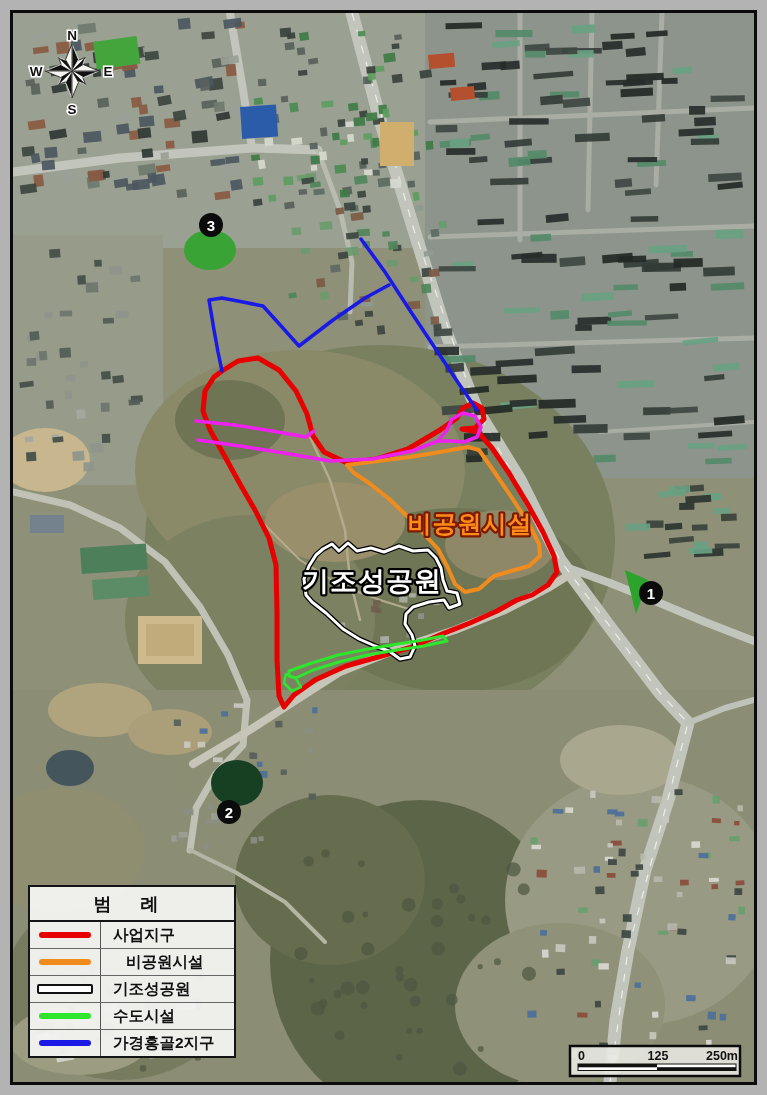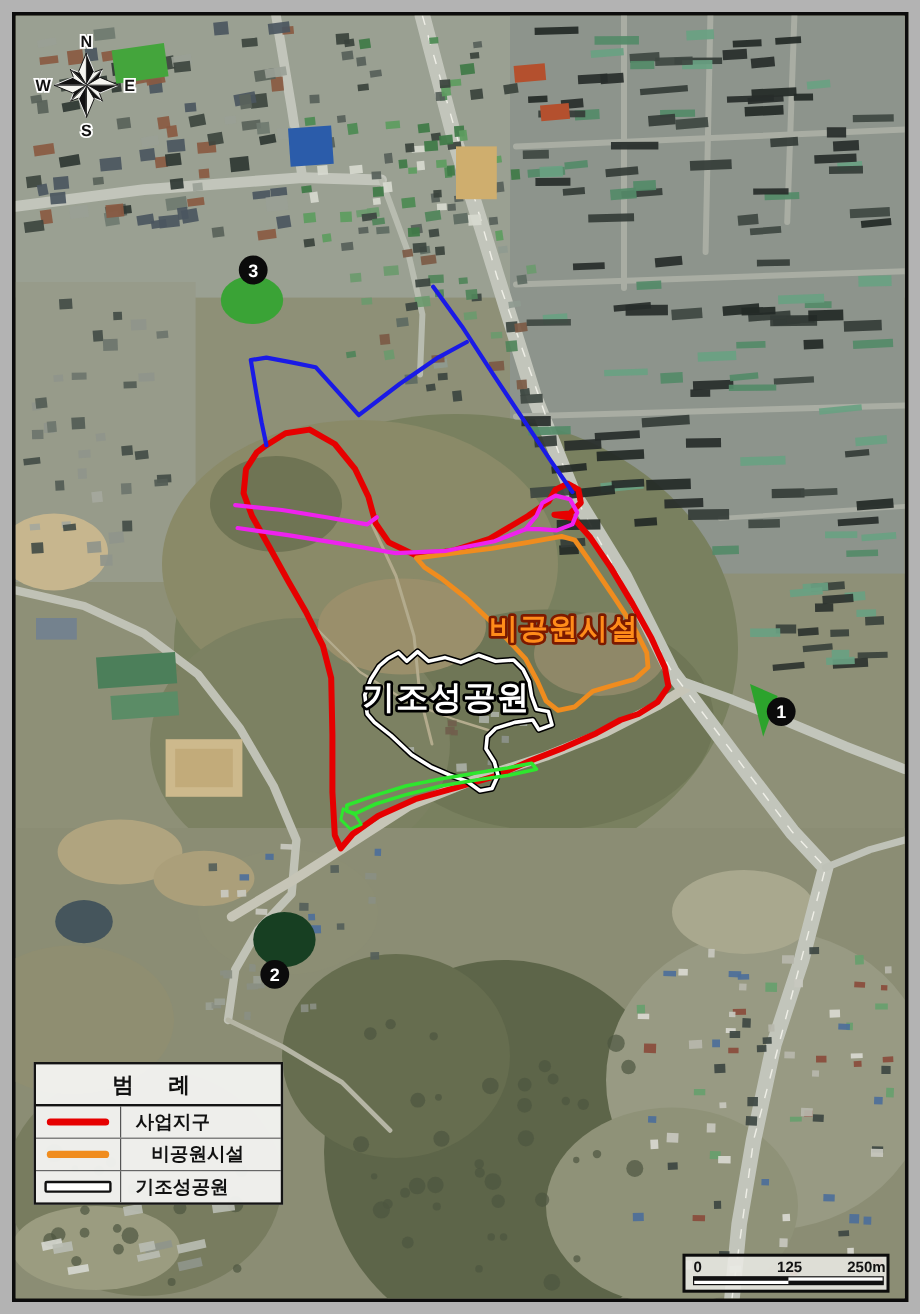--- a/index.html
+++ b/index.html
@@ -703,16 +703,28 @@
               <div class="swatch" style="background: rgb(240, 140, 30);"></div>
             </div>
             <div class="legend-label indent">비공원시설</div>
           </div>
           <div class="legend-row">
             <div class="swatch-cell">
               <div class="swatch outline"></div>
             </div>
             <div class="legend-label">기조성공원</div>
           </div>
+          <div class="legend-row">
+            <div class="swatch-cell">
+              <div class="swatch" style="background: rgb(46, 230, 46);"></div>
+            </div>
+            <div class="legend-label">수도시설</div>
+          </div>
+          <div class="legend-row">
+            <div class="swatch-cell">
+              <div class="swatch" style="background: rgb(26, 26, 230);"></div>
+            </div>
+            <div class="legend-label">가경홍골2지구</div>
+          </div>
         </div>
     </div>
   </div>
 </div>
 
 </body></html>

